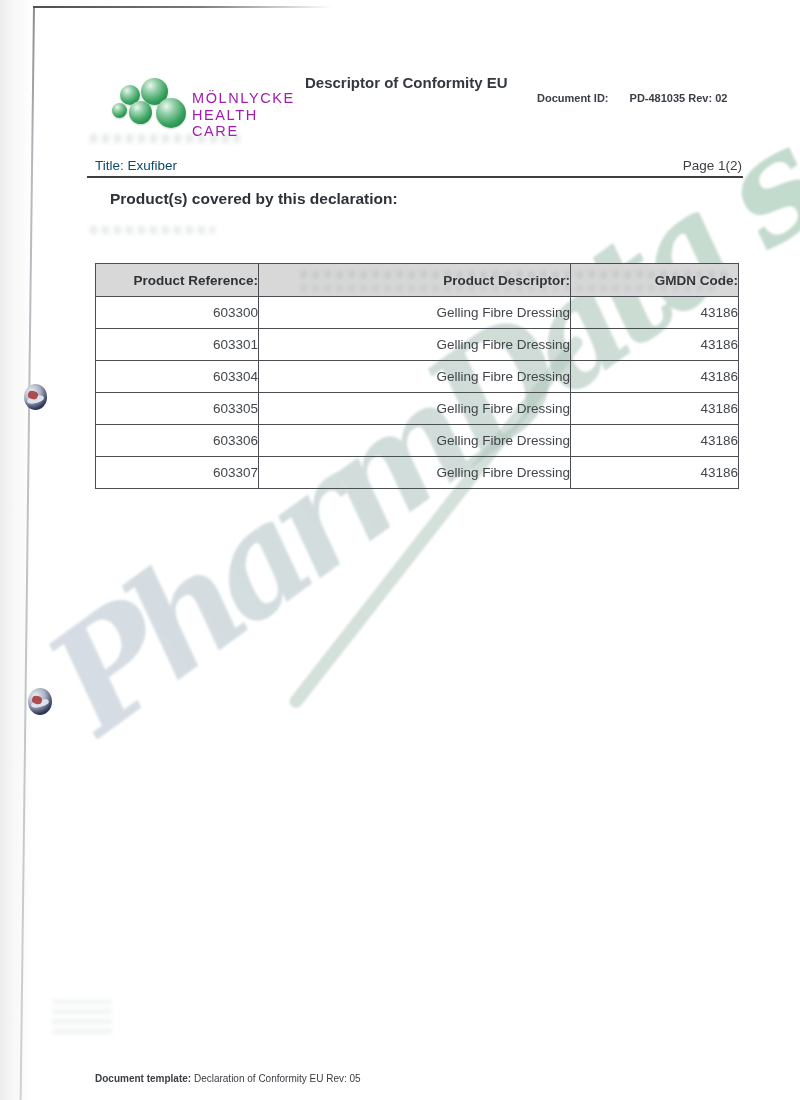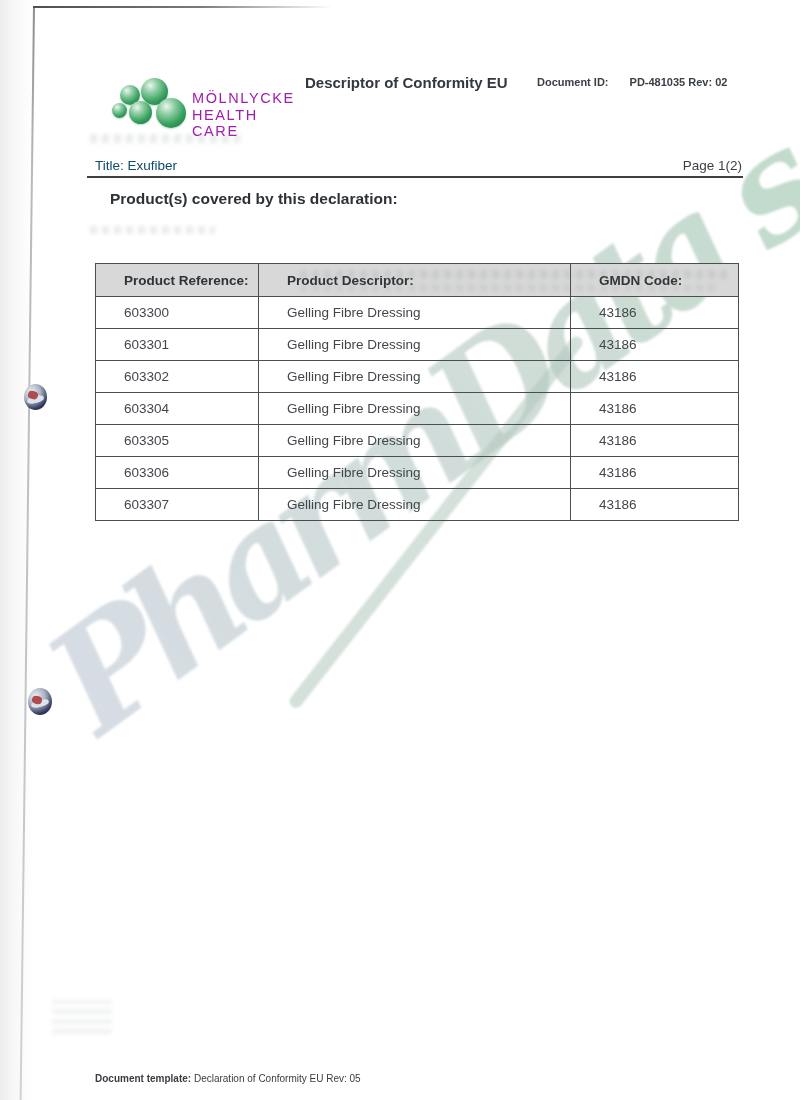--- a/index.html
+++ b/index.html
@@ -28,35 +28,35 @@
   .s1{left:25px;top:13px;width:20px;height:20px;}
   .s2{left:46px;top:6px;width:27px;height:27px;}
   .s3{left:17px;top:31px;width:15px;height:15px;}
   .s4{left:34px;top:29px;width:23px;height:23px;}
   .s5{left:61px;top:26px;width:30px;height:30px;}
   .logo-text{position:absolute;left:97px;top:18px;line-height:1.15;
     font-size:14.5px;letter-spacing:1.6px;color:#a21caf;font-weight:400;}
 
   
   .doc-title{position:absolute;left:305px;top:74px;font-size:15px;font-weight:bold;color:#33383e;}
-  .doc-id{position:absolute;left:537px;top:76px;font-size:11px;font-weight:bold;color:#3a3f45;}
+  .doc-id{position:absolute;left:537px;top:92px;font-size:11px;font-weight:bold;color:#3a3f45;}
   .doc-id .val{margin-left:18px;}
 
   
   .title-line{position:absolute;left:95px;top:158px;font-size:13.5px;color:#0c4a6e;}
   .page-num{position:absolute;right:58px;top:158px;font-size:13.5px;color:#3c4045;}
   .rule{position:absolute;left:87px;top:176px;width:656px;height:2px;background:#3e4043;}
 
   .section-heading{position:absolute;left:110px;top:190px;font-size:15.5px;font-weight:bold;color:#2e3237;}
 
   
   .doc-table{position:absolute;left:95px;top:263px;border-collapse:collapse;
     font-size:13.5px;color:#42464b;table-layout:fixed;width:643px;}
-  .doc-table th,.doc-table td{border:1.6px solid #4a4d52;padding:0 0 0 28px;
-    text-align:left;height:31px;font-weight:400;white-space:nowrap;overflow:hidden;margin-top:28px;}
+  .doc-table th,.doc-table td{border:1.6px solid #4a4d52;padding:0 0 0 9px;
+    text-align:right;height:31px;font-weight:400;white-space:nowrap;overflow:hidden;margin-top:28px;}
   .doc-table th{background:#d8d8d8;font-weight:bold;color:#2e3338;height:32px;}
   .c1{width:163px;} .c2{width:312px;} .c3{width:168px;}
 
   
   .watermark{position:absolute;left:25px;top:640px;width:1100px;
     transform:rotate(-36deg);transform-origin:left top;
     font-family:"DejaVu Serif", serif;font-style:italic;font-weight:bold;
     font-size:145px;line-height:1;letter-spacing:-14px;white-space:nowrap;
     background:linear-gradient(to right, rgba(190,199,212,0.85) 0%, rgba(181,203,192,0.9) 55%, rgba(152,199,171,0.95) 100%);
     -webkit-background-clip:text;background-clip:text;color:transparent;
@@ -143,25 +143,20 @@
           <td>603300</td>
           <td>Gelling Fibre Dressing</td>
           <td>43186</td>
         </tr>
         <tr>
           <td>603301</td>
           <td>Gelling Fibre Dressing</td>
           <td>43186</td>
         </tr>
         <tr>
-          <td>603302</td>
-          <td>Gelling Fibre Dressing</td>
-          <td>43186</td>
-        </tr>
-        <tr>
           <td>603304</td>
           <td>Gelling Fibre Dressing</td>
           <td>43186</td>
         </tr>
         <tr>
           <td>603305</td>
           <td>Gelling Fibre Dressing</td>
           <td>43186</td>
         </tr>
         <tr>

